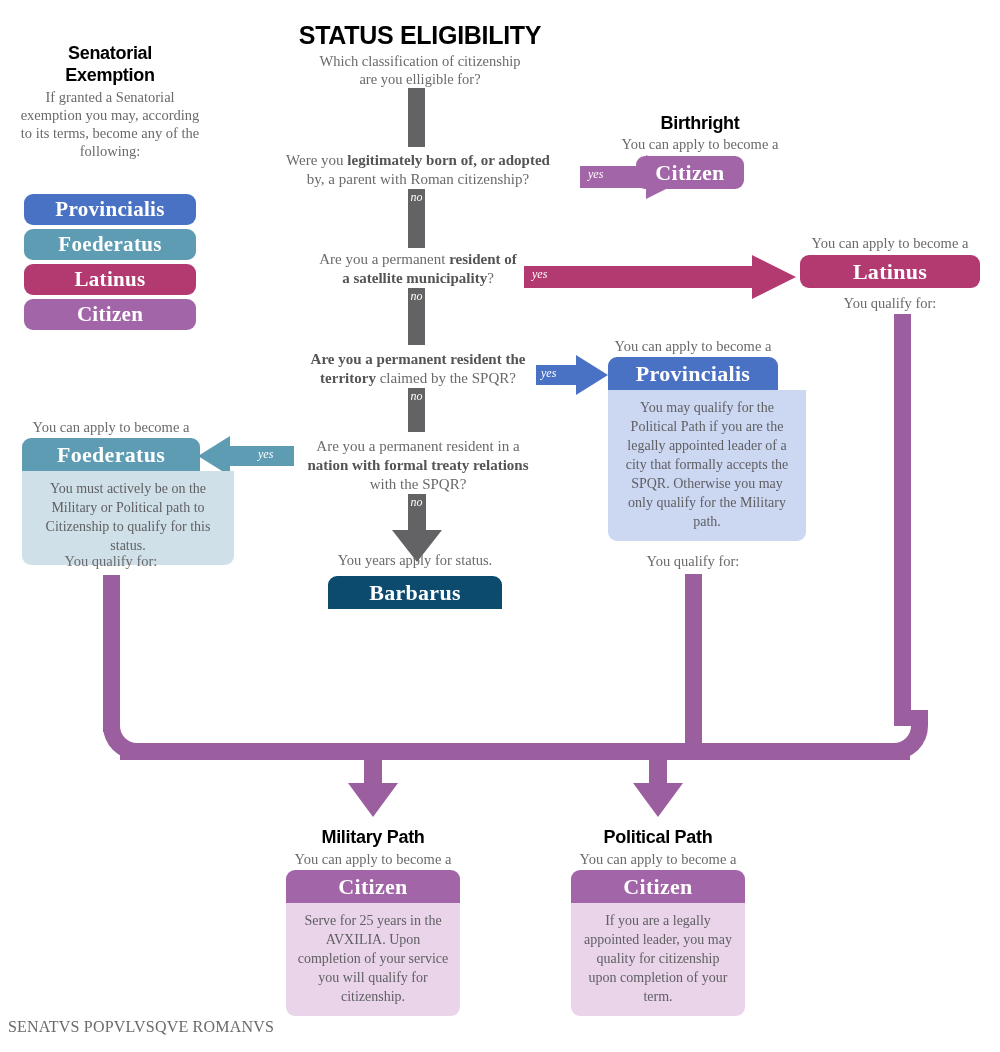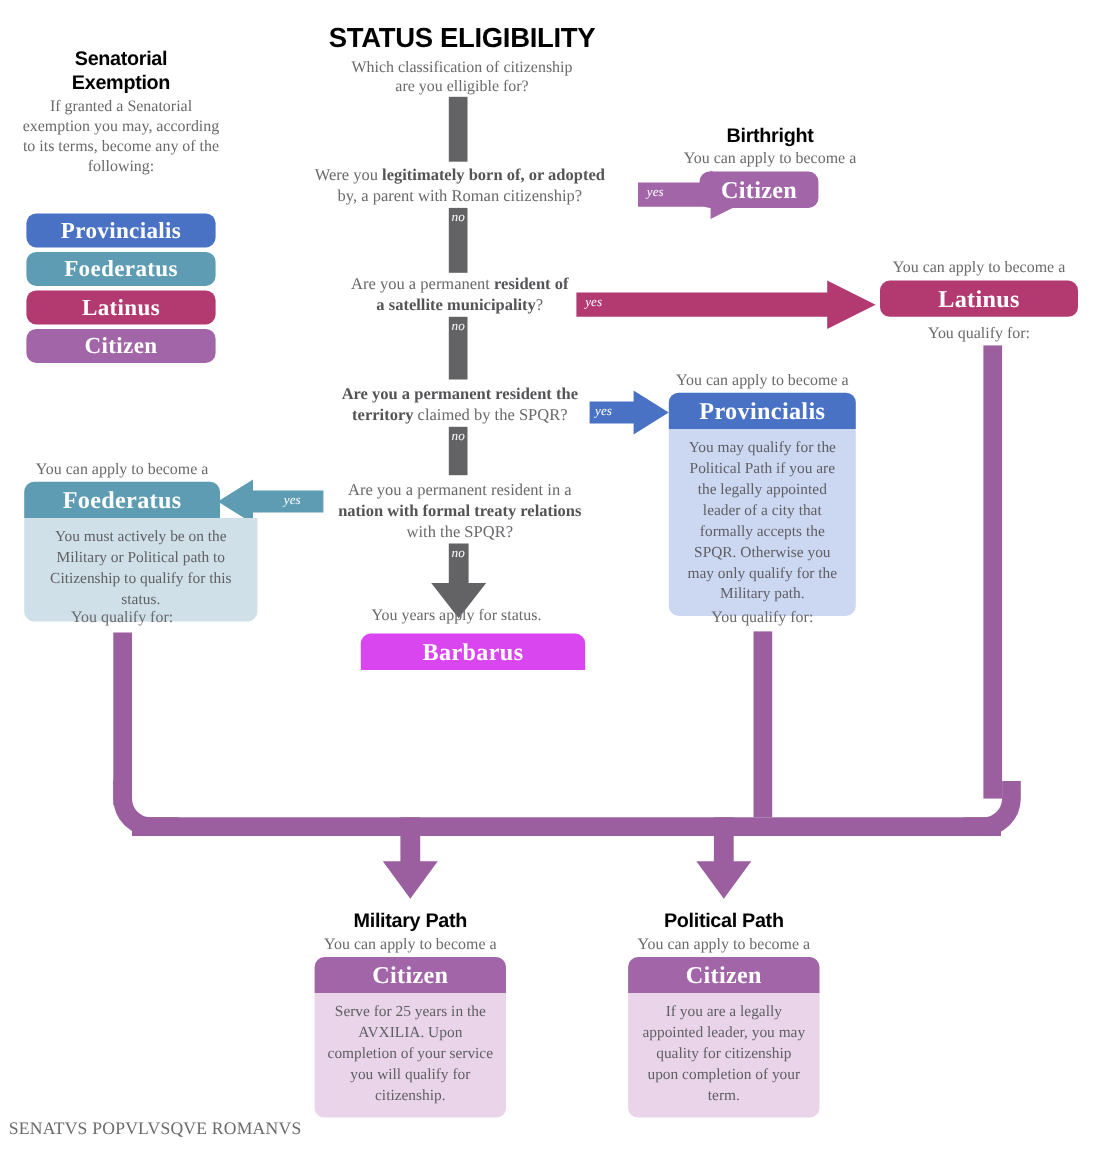--- a/index.html
+++ b/index.html
@@ -152,21 +152,21 @@
 
   <svg style="left:536px;top:355px;" width="72" height="40" viewBox="0 0 72 40">
     <path d="M0 10 H40 V0 L72 20 L40 40 V30 H0 Z" fill="#4a72c4"></path>
   </svg>
   <div class="lbl-yes" style="left:541px;top:366px;">yes</div>
 
   <div class="abs cap" style="left:608px;top:337px;width:170px;">You can apply to become a</div>
   <div class="abs pill pill-lg pill-top" style="left:608px;top:357px;width:170px;height:33px;background:#4a72c4;">
     <span>Provincialis</span>
   </div>
-  <div class="abs panel note" style="left:608px;top:390px;width:170px;background:#ccd7f2;color:#5f5f62;">You may qualify for the Political Path if you are the legally appointed leader of a city that formally accepts the SPQR. Otherwise you may only qualify for the Military path.</div>
+  <div class="abs panel note" style="left:608px;top:390px;width:198px;background:#ccd7f2;color:#5f5f62;">You may qualify for the Political Path if you are the legally appointed leader of a city that formally accepts the SPQR. Otherwise you may only qualify for the Military path.</div>
   <div class="abs cap" style="left:608px;top:552px;width:170px;">You qualify for:</div>
 
   <div class="abs q" style="left:258px;top:437px;width:320px;">
     <span>Are you a permanent resident in a</span><br>
     <b>nation with formal treaty relations</b><br>
     <span>with the SPQR?</span>
   </div>
 
   <svg style="left:198px;top:436px;" width="96" height="40" viewBox="0 0 96 40">
     <path d="M96 10 H32 V0 L0 20 L32 40 V30 H96 Z" fill="#5e9cb4"></path>
@@ -174,21 +174,21 @@
   <div class="lbl-yes" style="left:258px;top:447px;">yes</div>
 
   <div class="abs cap" style="left:22px;top:418px;width:178px;">You can apply to become a</div>
   <div class="abs pill pill-lg pill-top" style="left:22px;top:438px;width:178px;height:33px;background:#5e9cb4;">
     <span>Foederatus</span>
   </div>
   <div class="abs panel note" style="left:22px;top:471px;width:212px;background:#cfe0e8;color:#5f5f62;">You must actively be on the Military or Political path to Citizenship to qualify for this status.</div>
   <div class="abs cap" style="left:22px;top:552px;width:178px;">You qualify for:</div>
 
   <div class="abs cap" style="left:318px;top:551px;width:194px;">You years apply for status.</div>
-  <div class="abs pill pill-lg pill-top" style="left:328px;top:576px;width:204px;height:33px;background:#d946ef;align-items:center;">
+  <div class="abs pill pill-lg pill-top" style="left:328px;top:576px;width:174px;height:33px;background:#0c4a6e;align-items:center;">
     <span>Barbarus</span>
   </div>
 
   <div class="pbar" style="left:103px;top:575px;width:17px;height:157px;"></div>
 
   <svg style="left:103px;top:710px;" width="60" height="50" viewBox="0 0 60 50">
     <path d="M0 0 H17 V16 A17 17 0 0 0 34 33 H60 V50 H34 A34 34 0 0 1 0 16 Z" fill="#9b5fa0"></path>
   </svg>
 
   <div class="pbar" style="left:120px;top:743px;width:790px;height:17px;"></div>

